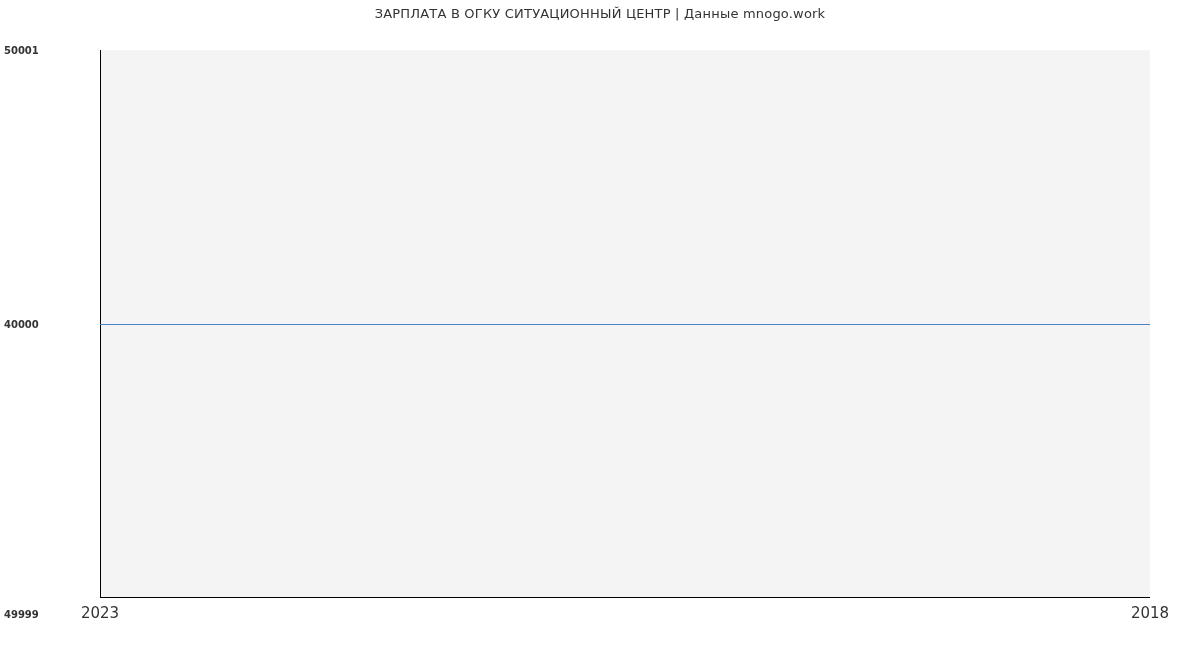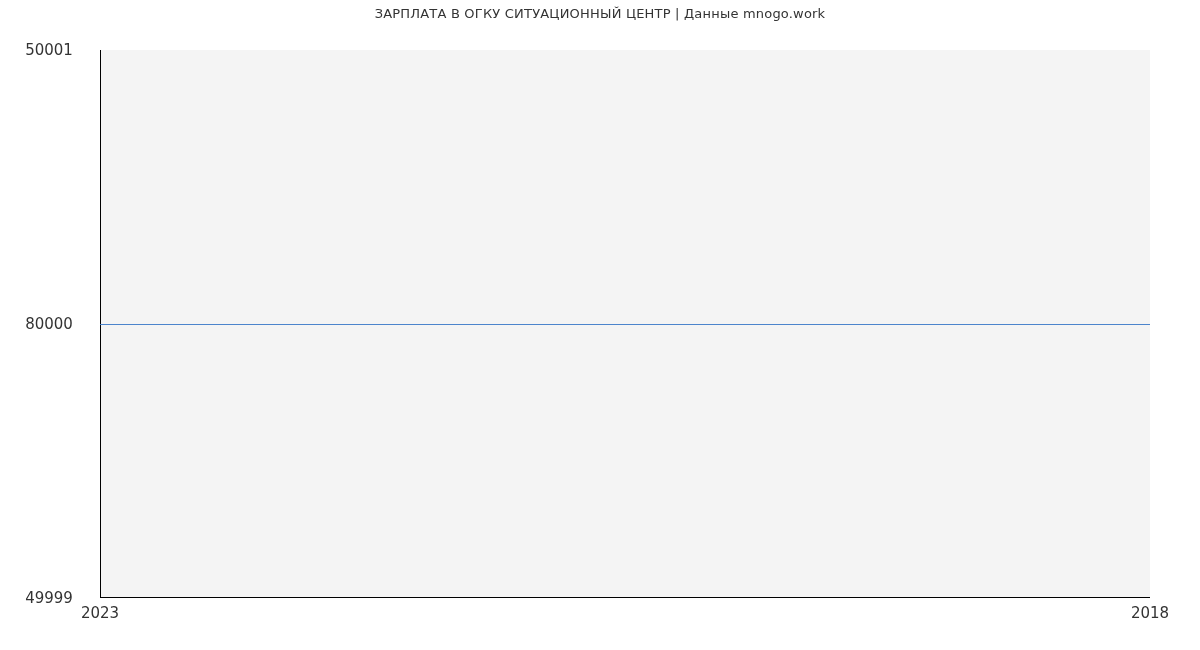--- a/index.html
+++ b/index.html
@@ -56,25 +56,26 @@
     position: absolute;
     left: 100px;
     width: 1050px;
     height: 0;
     border-top: 1px solid #3a78c8;
     opacity: 0.9;
   }
   .ytick-label {
     position: absolute;
     right: 1106px; 
-    font-size: 15px;
+    font-size: 10px;
     color: #333;
-    text-align: center;
+    text-align: left;
     transform: translateY(-50%);
     width: 90px;
+    font-weight: bold;
   }
   .xtick-label {
     position: absolute;
     top: 604px;
     font-size: 15px;
     color: #333;
     transform: translateX(-50%);
   }
 </style>
 </head>
@@ -85,19 +86,19 @@
   <div class="title">ЗАРПЛАТА В ОГКУ СИТУАЦИОННЫЙ ЦЕНТР | Данные mnogo.work</div>
 
   <div class="plot-area"></div>
 
   <div class="spine-left"></div>
   <div class="spine-bottom"></div>
 
   <div class="data-line" style="top:324px"></div>
 
   <div class="ytick-label" style="top:50px">50001</div>
-  <div class="ytick-label" style="top:324px">80000</div>
-  <div class="ytick-label" style="top:598px">49999</div>
+  <div class="ytick-label" style="top:324px">40000</div>
+  <div class="ytick-label" style="top:614px">49999</div>
 
   <div class="xtick-label" style="left:100px">2023</div>
   <div class="xtick-label" style="left:1150px">2018</div>
 
 </div>
 
 </body></html>

